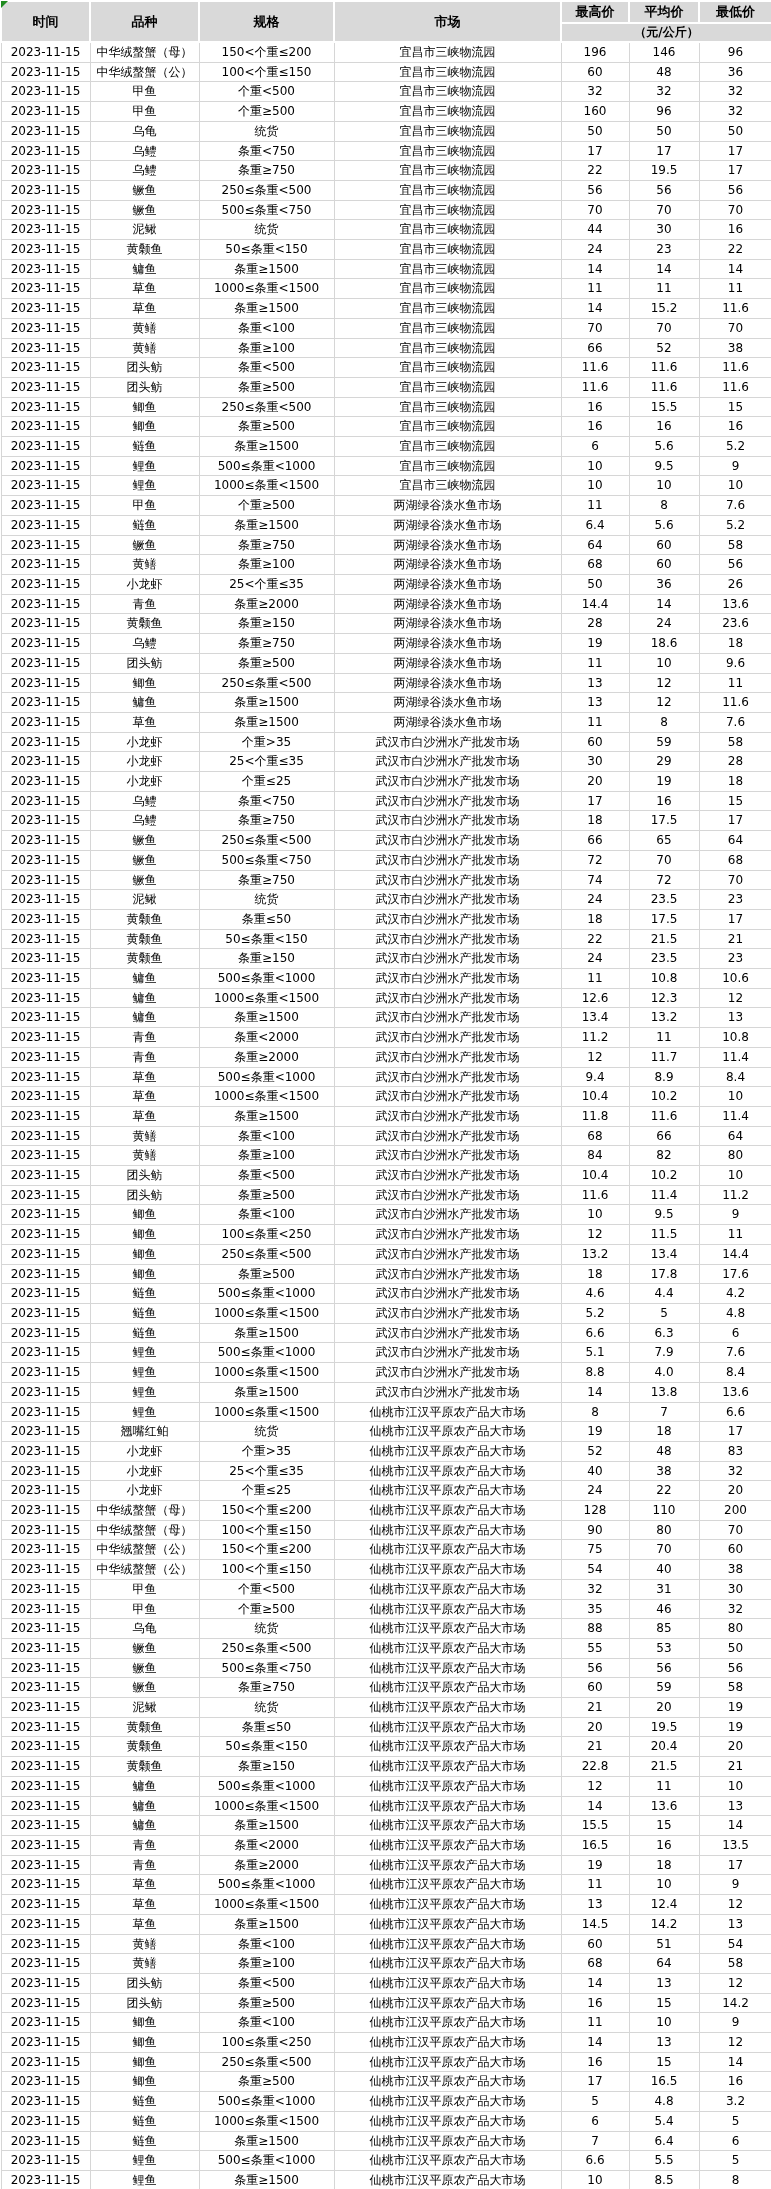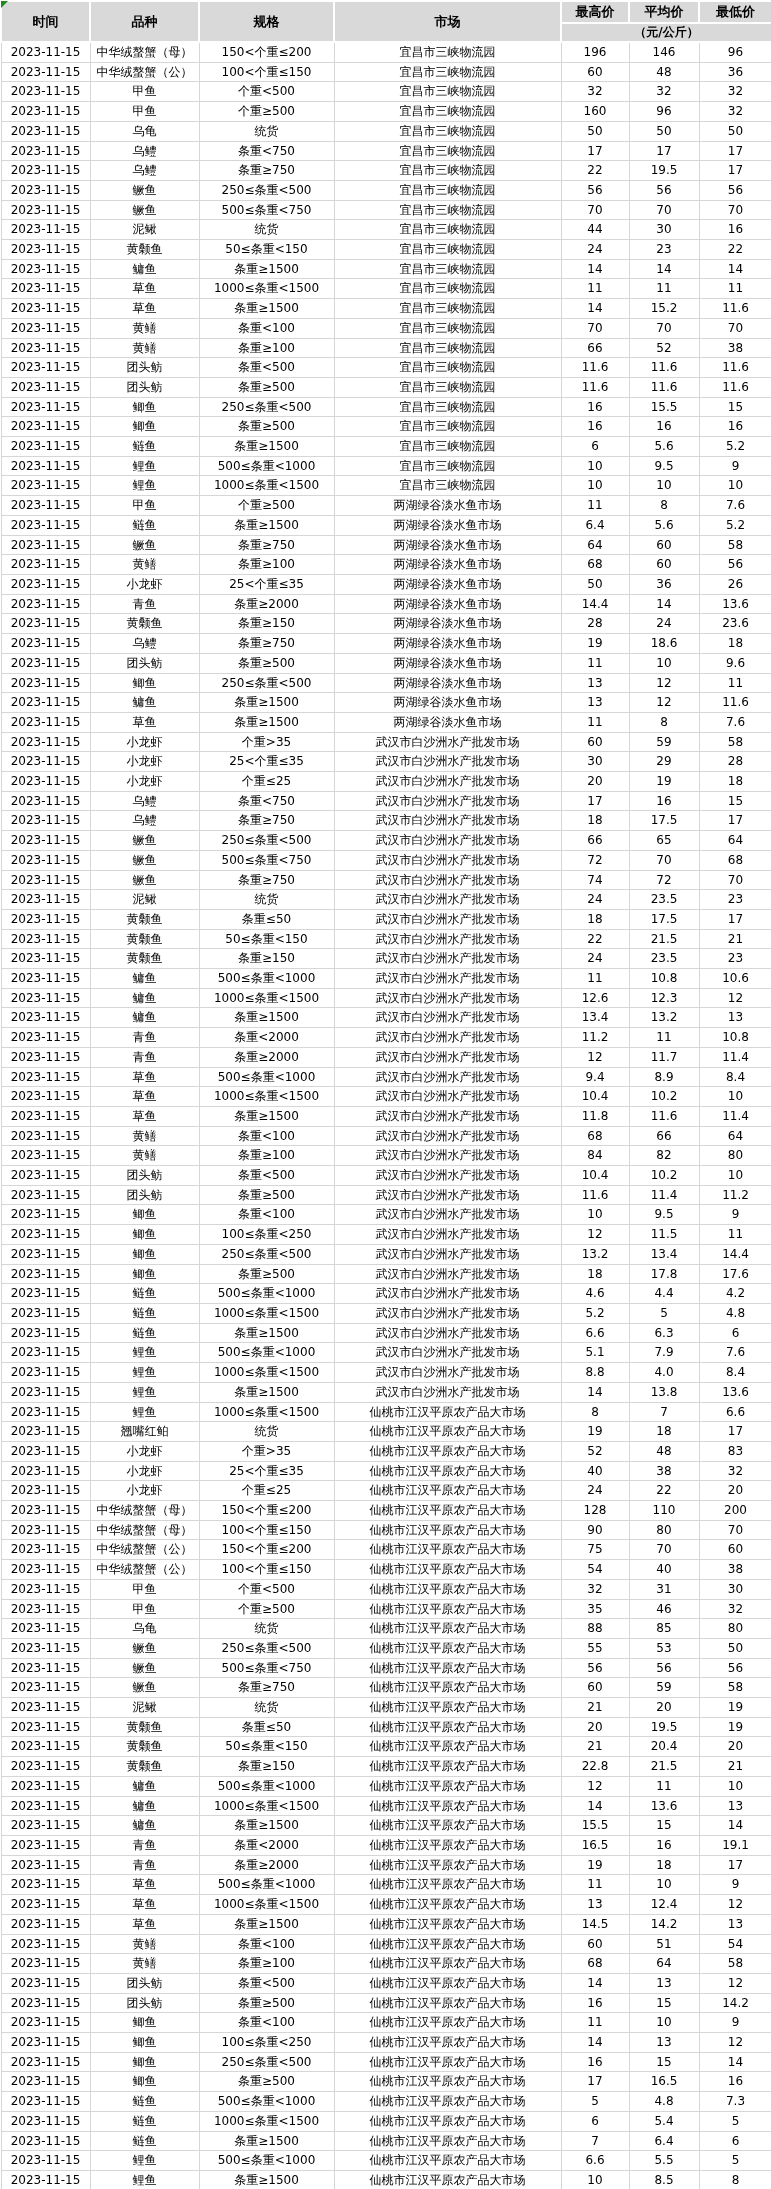--- a/index.html
+++ b/index.html
@@ -903,21 +903,21 @@
     <td>15</td>
     <td>14</td>
   </tr>
       <tr>
     <td>2023-11-15</td>
     <td>青鱼</td>
     <td>条重&lt;2000</td>
     <td>仙桃市江汉平原农产品大市场</td>
     <td>16.5</td>
     <td>16</td>
-    <td>19.1</td>
+    <td>13.5</td>
   </tr>
       <tr>
     <td>2023-11-15</td>
     <td>青鱼</td>
     <td>条重≥2000</td>
     <td>仙桃市江汉平原农产品大市场</td>
     <td>19</td>
     <td>18</td>
     <td>17</td>
   </tr>
@@ -1020,21 +1020,21 @@
     <td>16.5</td>
     <td>16</td>
   </tr>
       <tr>
     <td>2023-11-15</td>
     <td>鲢鱼</td>
     <td>500≤条重&lt;1000</td>
     <td>仙桃市江汉平原农产品大市场</td>
     <td>5</td>
     <td>4.8</td>
-    <td>7.3</td>
+    <td>3.2</td>
   </tr>
       <tr>
     <td>2023-11-15</td>
     <td>鲢鱼</td>
     <td>1000≤条重&lt;1500</td>
     <td>仙桃市江汉平原农产品大市场</td>
     <td>6</td>
     <td>5.4</td>
     <td>5</td>
   </tr>

